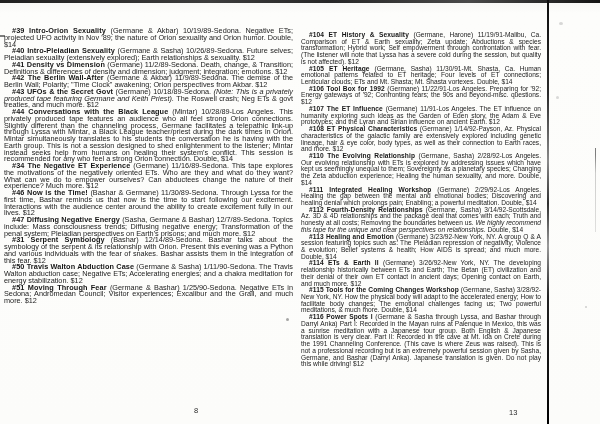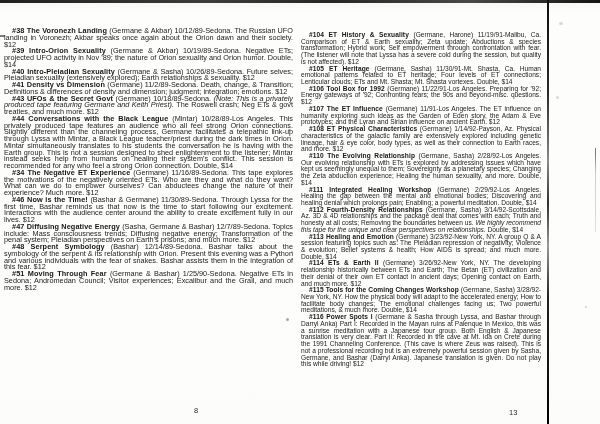--- a/index.html
+++ b/index.html
@@ -61,30 +61,31 @@
   <div class="edge-faint"></div>
   <div class="dash-left"></div>
   <div class="speck s1"></div>
   <div class="speck s2"></div>
   <div class="speck s3"></div>
   <div class="speck s4"></div>
   <div class="speck s5"></div>
   <div class="speck s6"></div>
 
   <div class="col col-left">
-      <p class="entry"><b>#38 The Voronezh Landing </b><span>(Germane &amp; Akbar) 10/12/89-Sedona. The Russian UFO landing in Voronezh; Akbar speaks once again about the Orion dawn and their society. $12</span></p>
       <p class="entry"><b>#39 Intro-Orion Sexuality </b><span>(Germane &amp; Akbar) 10/19/89-Sedona. Negative ETs; projected UFO activity in Nov '89; the nature of Orion sexuality and Orion humor. Double, $14</span></p>
       <p class="entry"><b>#40 Intro-Pleiadian Sexuality </b><span>(Germane &amp; Sasha) 10/26/89-Sedona. Future selves; Pleiadian sexuality (extensively explored); Earth relationships &amp; sexuality. $12</span></p>
       <p class="entry"><b>#41 Density vs Dimension </b><span>(Germane) 11/2/89-Sedona. Death, change, &amp; Transition; Definitions &amp; differences of density and dimension; judgment; integration; emotions. $12</span></p>
+      <p class="entry"><b>#42 The Berlin Wall-After </b><span>(Germane &amp; Akbar) 11/9/89-Sedona. The demise of the Berlin Wall; Polarity; "Time Clock" awakening; Orion perspectives from Akbar. $12</span></p>
       <p class="entry"><b>#43 UFOs &amp; the Secret Govt </b><span>(Germane) 10/18/89-Sedona. </span><i>(Note: This is a privately produced tape featuring Germane and Keith Priest).</i><span> The Roswell crash; Neg ETs &amp; govt treaties, and much more. $12</span></p>
       <p class="entry"><b>#44 Conversations with the Black League </b><span>(Mintar) 10/28/89-Los Angeles. This privately produced tape features an audience who all feel strong Orion connections. Slightly different than the channeling process, Germane facilitates a telepathic link-up through Lyssa with Mintar, a Black League teacher/priest during the dark times in Orion. Mintar simultaneously translates to his students the conversation he is having with the Earth group. This is not a session designed to shed enlightenment to the listener; Mintar instead seeks help from humans on healing their system's conflict. This session is recommended for any who feel a strong Orion connection. Double, $14</span></p>
       <p class="entry"><b>#34 The Negative ET Experience </b><span>(Germane) 11/16/89-Sedona. This tape explores the motivations of the negatively oriented ETs. Who are they and what do they want? What can we do to empower ourselves? Can abductees change the nature of their experience? Much more. $12</span></p>
       <p class="entry"><b>#46 Now is the Time! </b><span>(Bashar &amp; Germane) 11/30/89-Sedona. Through Lyssa for the first time, Bashar reminds us that now is the time to start following our excitement. Interactions with the audience center around the ability to create excitement fully in our lives. $12</span></p>
       <p class="entry"><b>#47 Diffusing Negative Energy </b><span>(Sasha, Germane &amp; Bashar) 12/7/89-Sedona. Topics include: Mass consciousness trends; Diffusing negative energy; Transformation of the penal system; Pleiadian perspectives on Earth's prisons; and much more. $12</span></p>
-      <p class="entry"><b>#48 Serpent Symbology </b><span>(Bashar) 12/14/89-Sedona. Bashar talks about the symbology of the serpent &amp; its relationship with Orion. Present this evening was a Python and various individuals with the fear of snakes. Bashar assists them in the integration of this fear. $12</span></p>
+      <p class="entry"><b>#31 Serpent Symbology </b><span>(Bashar) 12/14/89-Sedona. Bashar talks about the symbology of the serpent &amp; its relationship with Orion. Present this evening was a Python and various individuals with the fear of snakes. Bashar assists them in the integration of this fear. $12</span></p>
+      <p class="entry"><b>#50 Travis Walton Abduction Case </b><span>(Germane &amp; Sasha) 1/11/90-Sedona. The Travis Walton abduction case; Negative ETs; Accelerating energies; and a chakra meditation for energy stabilization. $12</span></p>
       <p class="entry"><b>#51 Moving Through Fear </b><span>(Germane &amp; Bashar) 1/25/90-Sedona. Negative ETs in Sedona; Andromedan Council; Visitor experiences; Excalibur and the Grail, and much more. $12</span></p>
     </div>
 
   <div class="col col-right">
       <p class="entry"><b>#104 ET History &amp; Sexuality </b><span>(Germane, Harone) 11/19/91-Malibu, Ca. Comparison of ET &amp; Earth sexuality; Zeta update; Abductions &amp; species transformation; Hybrid work; Self empowerment through confrontation with fear. (The listener will note that Lyssa has a severe cold during the session, but quality is not affected). $12</span></p>
       <p class="entry"><b>#105 ET Heritage </b><span>(Germane, Sasha) 11/30/91-Mt. Shasta, Ca. Human emotional patterns related to ET heritage; Four levels of ET connections; Lenticular clouds; ETs and Mt. Shasta; Mt. Shasta vortexes. Double, $14</span></p>
       <p class="entry"><b>#106 Tool Box for 1992 </b><span>(Germane) 11/22/91-Los Angeles. Preparing for '92; Energy gateways of '92; Confronting fears; the 90s and beyond-misc. questions. $12</span></p>
       <p class="entry"><b>#107 The ET Influence </b><span>(Germane) 11/91-Los Angeles. The ET influence on humanity exploring such ideas as the Garden of Eden story, the Adam &amp; Eve prototypes; and the Lyran and Sirian influence on ancient Earth. $12</span></p>
       <p class="entry"><b>#108 ET Physical Characteristics </b><span>(Germane) 1/14/92-Payson, Az. Physical characteristics of the galactic family are extensively explored including genetic lineage, hair &amp; eye color, body types, as well as their connection to Earth races, and more. $12</span></p>
       <p class="entry"><b>#110 The Evolving Relationship </b><span>(Germane, Sasha) 2/28/92-Los Angeles. Our evolving relationship with ETs is explored by addressing issues which have kept us seemingly unequal to them; Sovereignty as a planetary species; Changing the Zeta abduction experience; Healing the human sexuality, and more. Double, $14</span></p>

